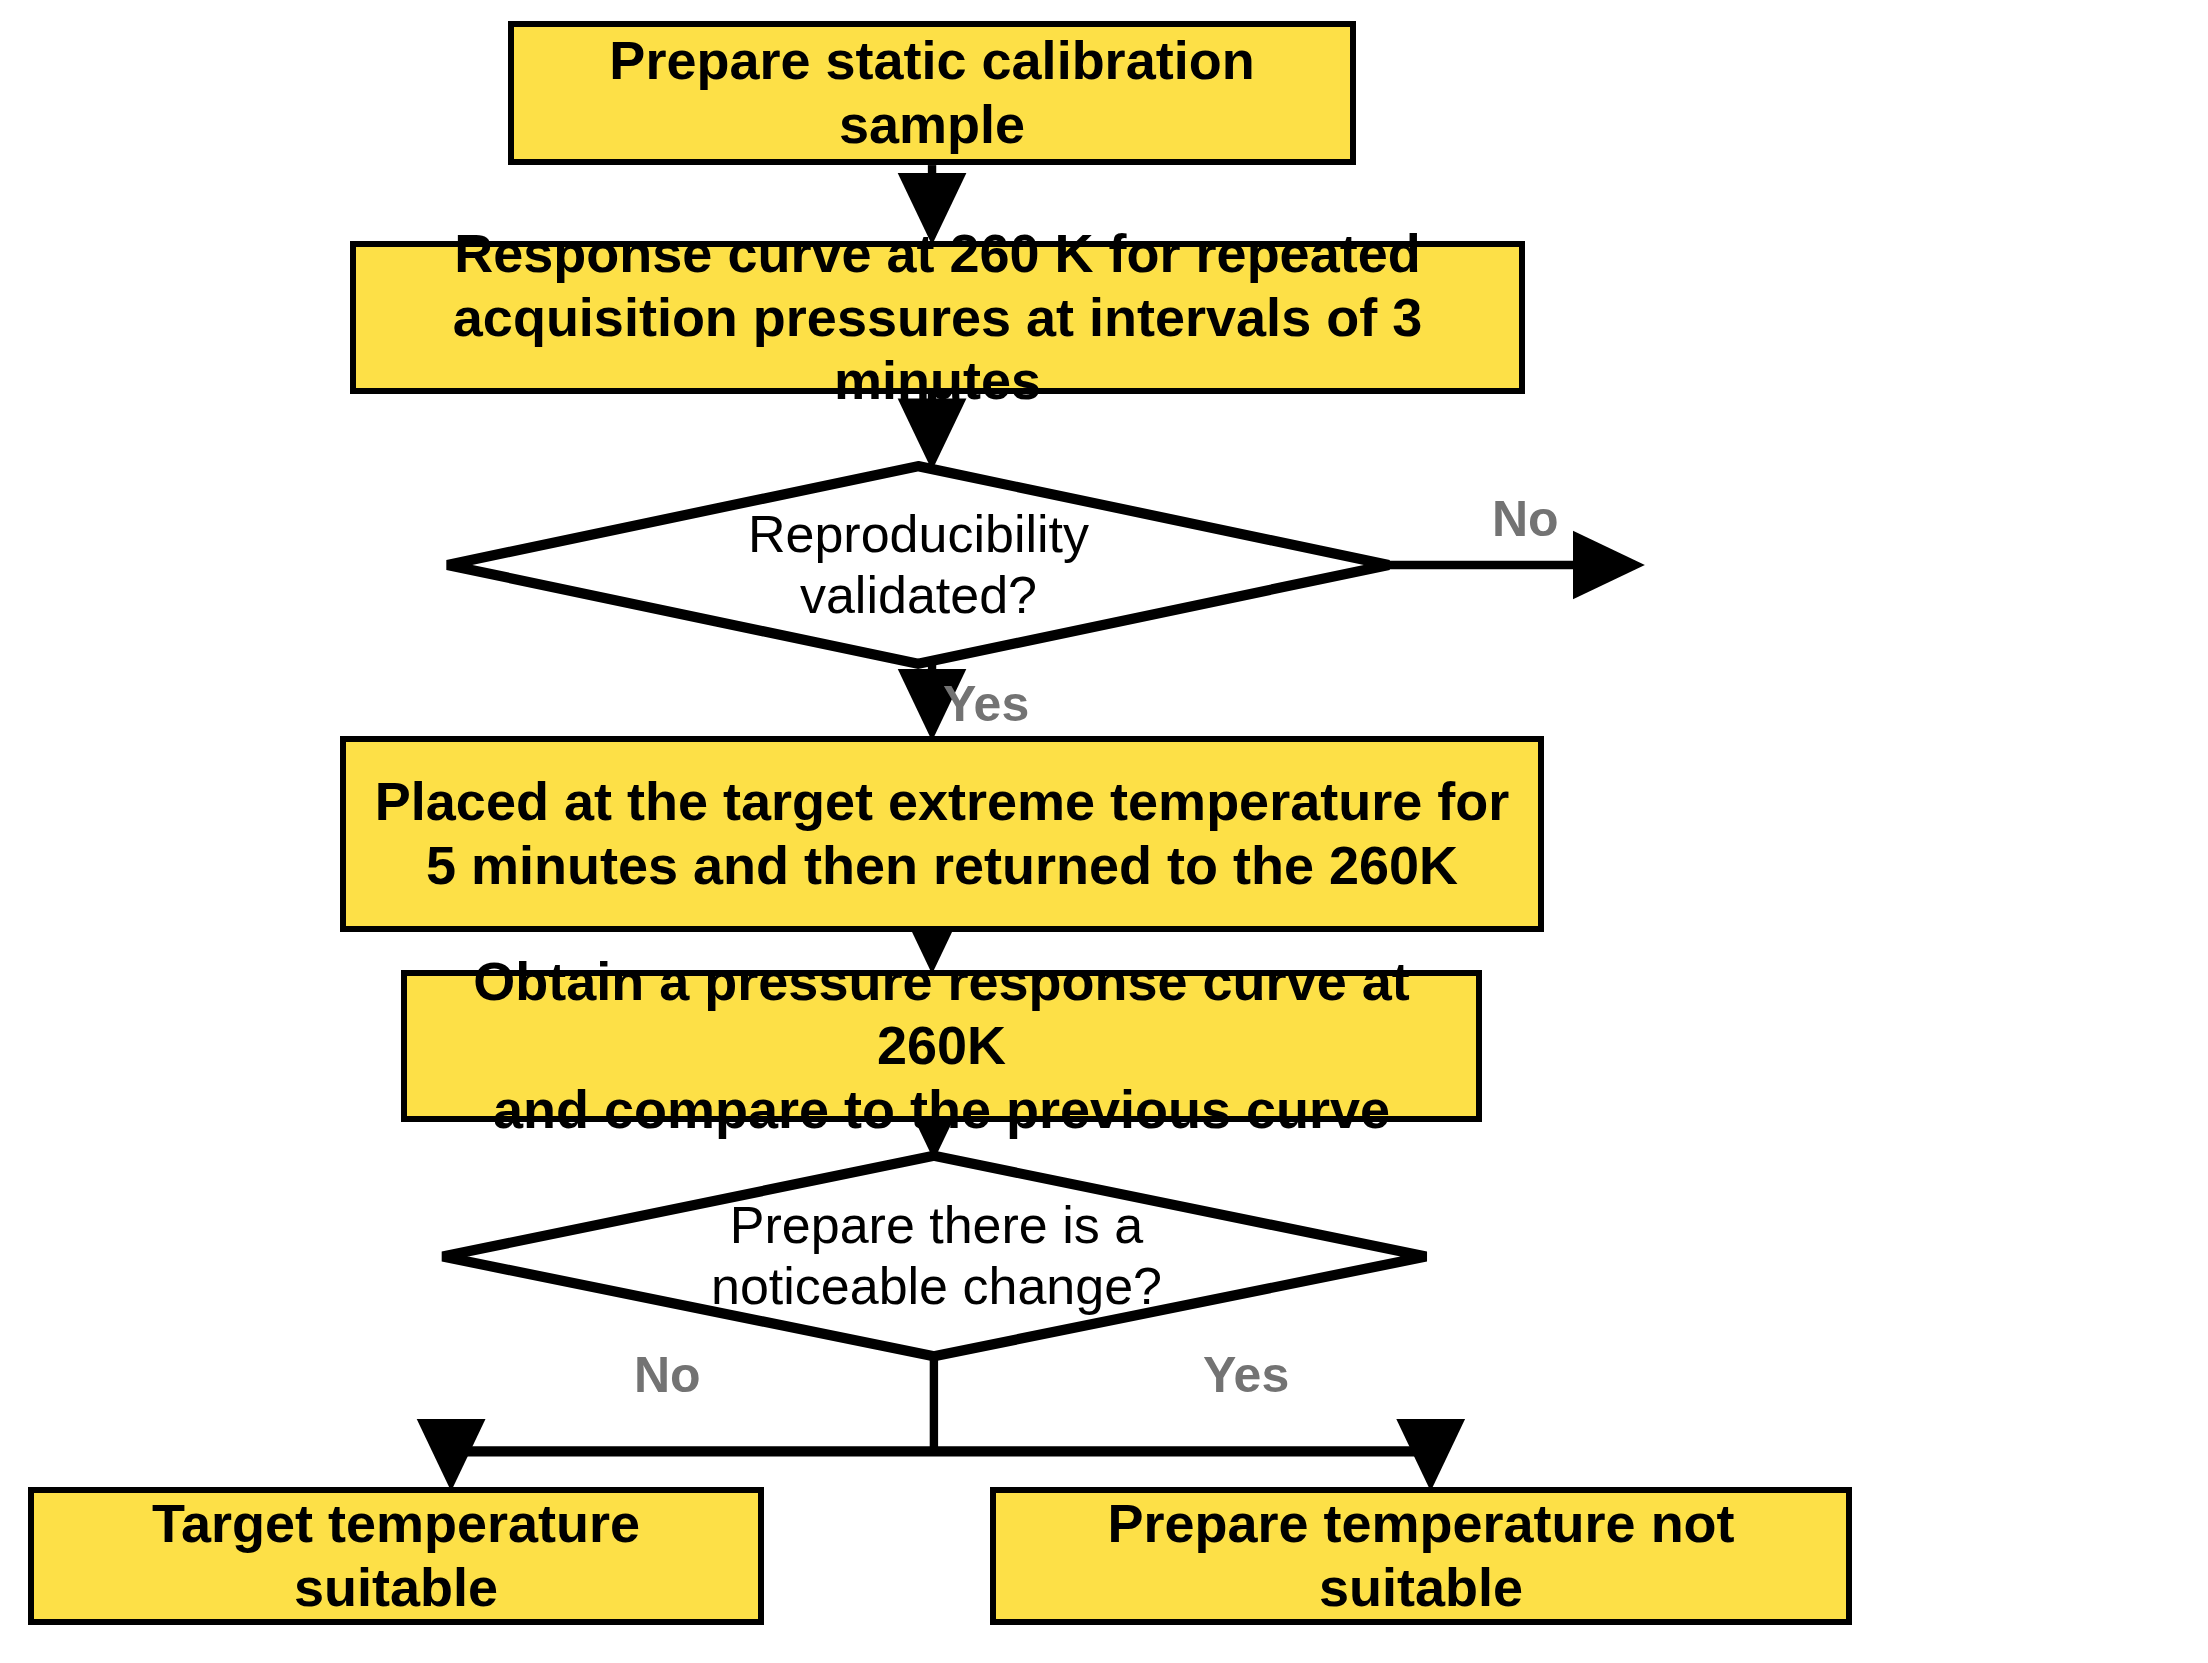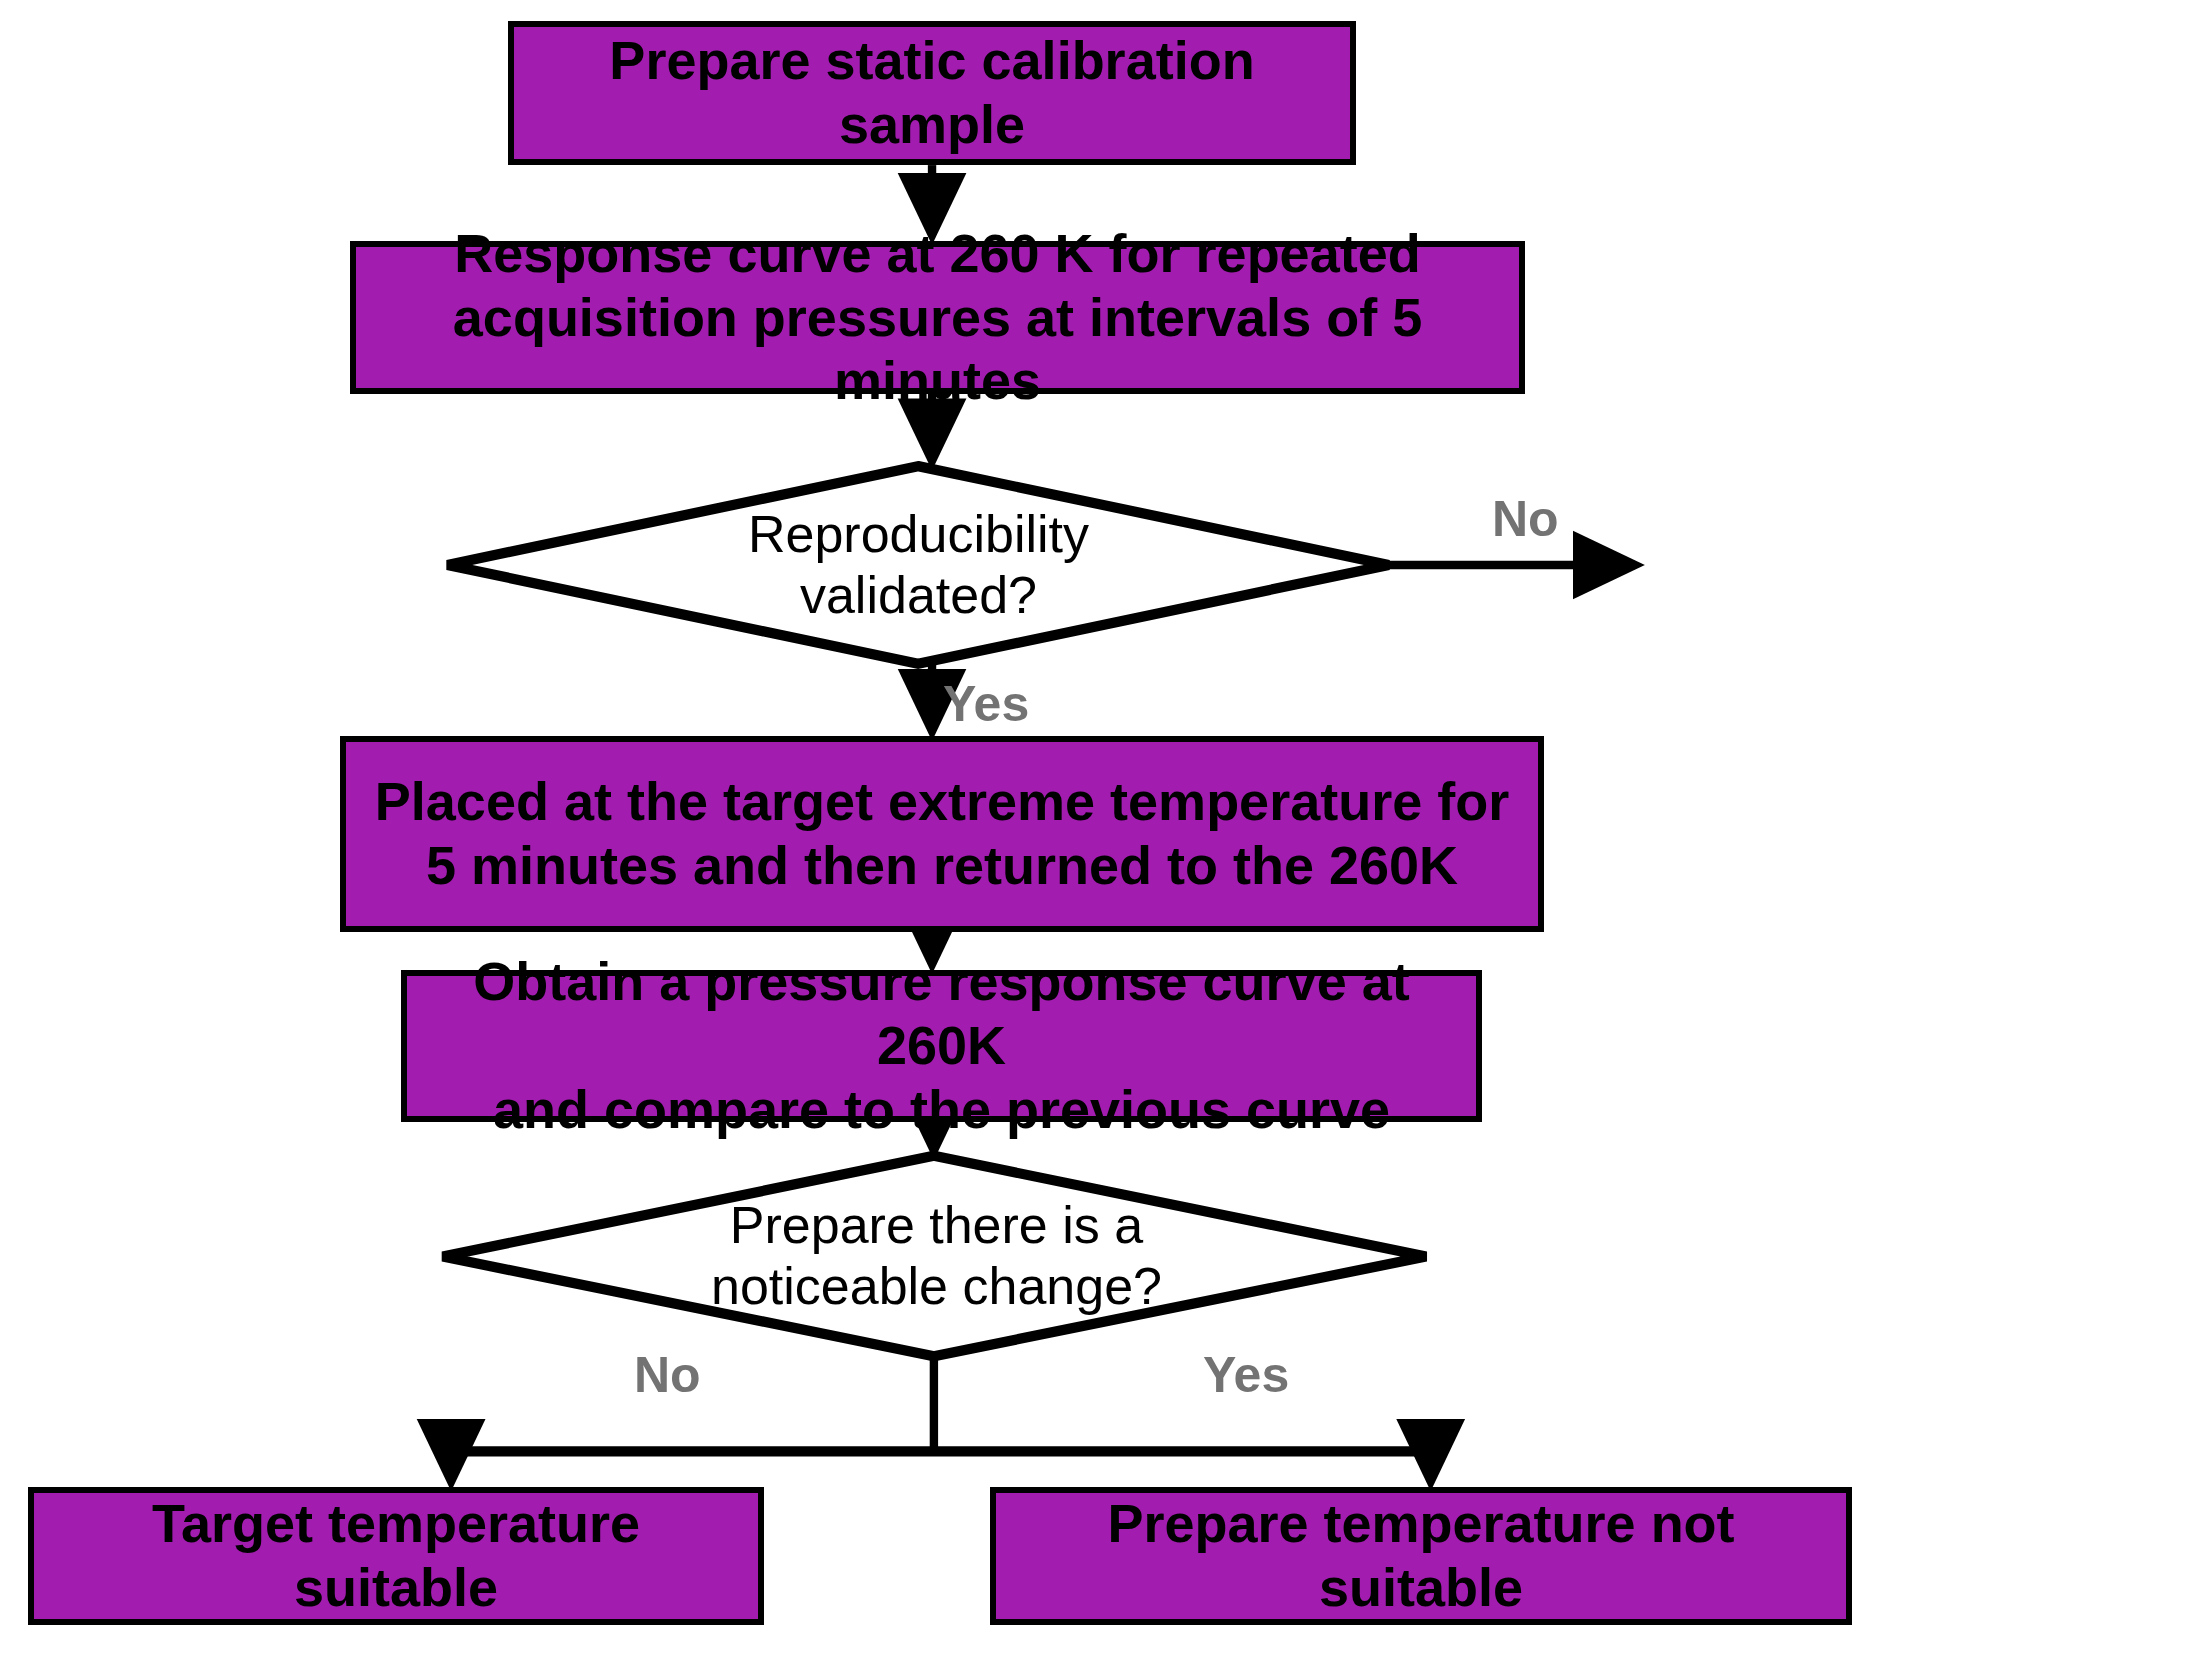--- a/index.html
+++ b/index.html
@@ -27,21 +27,21 @@
     box-sizing: border-box;
     display: flex;
     align-items: center;
     justify-content: center;
     text-align: center;
     color: #000000;
     line-height: 1.18;
   }
   .proc {
     border: 6.5px solid #000000;
-    background: #a21caf;
+    background: #fde047;
   }
   .proc-label {
     font-weight: bold;
     font-stretch: condensed;
     white-space: pre-line;
     padding: 0 9.3px;
   }
   .diamond-label {
     position: absolute;
     display: flex;
@@ -129,21 +129,21 @@
 
     <line x1="1535" y1="1552" x2="1535" y2="1589" stroke="#000000" stroke-width="9" marker-end="url(#arrowhead)"></line>
   </svg>
 
   <div id="node-prepare-sample" class="node proc">
     <span class="proc-label">Prepare static calibration sample</span>
   </div>
 
   <div id="node-response-curve" class="node proc">
     <span class="proc-label">Response curve at 260 K for repeated
-acquisition pressures at intervals of 5 minutes</span>
+acquisition pressures at intervals of 3 minutes</span>
   </div>
 
 
   <div id="node-placed-extreme" class="node proc">
     <span class="proc-label">Placed at the target extreme temperature for
 5 minutes and then returned to the 260K</span>
   </div>
 
   <div id="node-obtain-curve" class="node proc">
     <span class="proc-label">Obtain a pressure response curve at 260K

